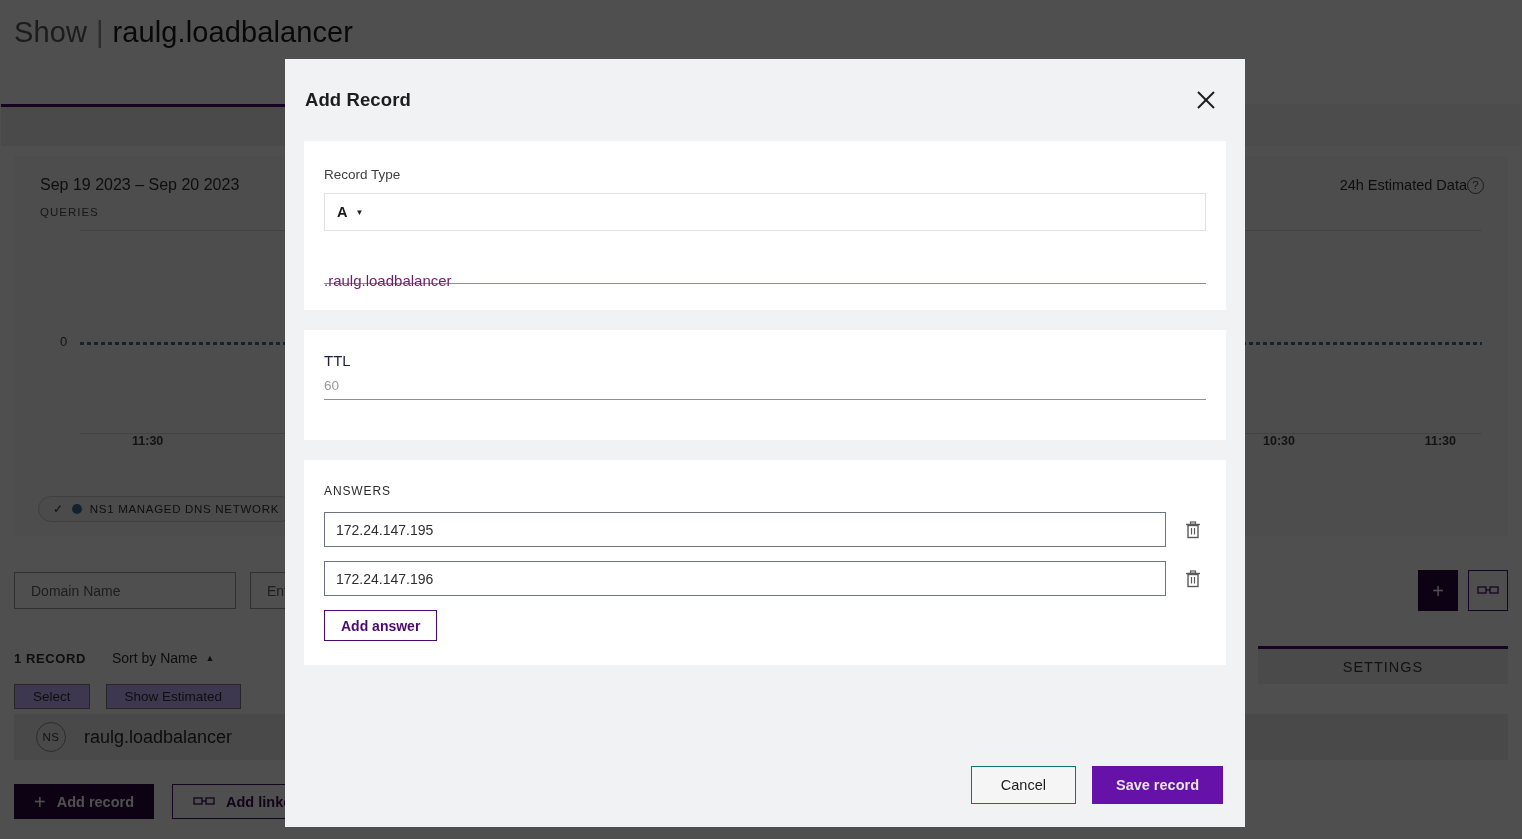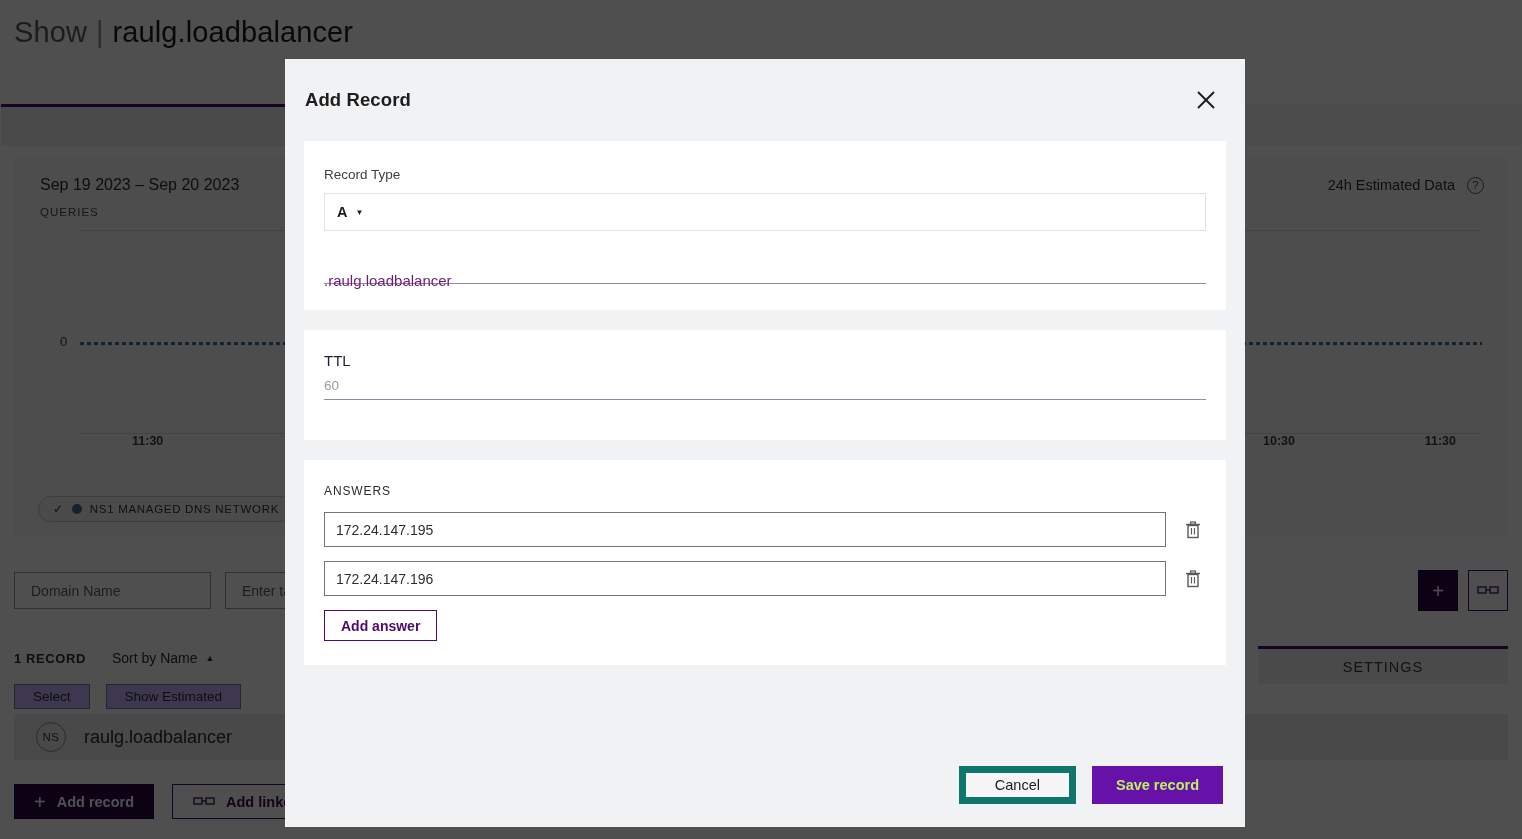--- a/index.html
+++ b/index.html
@@ -42,21 +42,21 @@
 
   .bg-chartcard {
     position: absolute; left: 14px; top: 156px; width: 1494px; height: 380px;
     background: #f7f7f7;
   }
   .bg-chart-head {
     display: flex; justify-content: space-between; align-items: center;
     padding: 20px 24px 0 26px;
   }
   .bg-daterange { font-size: 16px; color: #2f2f2f; }
-  .bg-est { display: flex; gap: 12px; font-size: 14.5px; color: #2f2f2f; }
+  .bg-est { display: flex; gap: 0; font-size: 14.5px; color: #2f2f2f; }
   .qmark {
     width: 17px; height: 17px; border-radius: 50%; border: 1.4px solid #5a5a5a;
     font-size: 11.5px; line-height: 15px; text-align: center; color: #4a4a4a;
   }
   .bg-ylabel { font-size: 11.5px; letter-spacing: 1px; color: #4b4b4b; padding: 12px 0 0 26px; }
   .bg-plot { position: relative; height: 230px; margin: 4px 26px 0 52px; }
   .bg-plot .gridline-top { position: absolute; left: 14px; right: 0; top: 8px; height: 1px; background: #d7d7d7; }
   .bg-plot .gridline-bottom { position: absolute; left: 14px; right: 0; bottom: 18px; height: 1px; background: #d7d7d7; }
   .bg-plot .zero-label { position: absolute; left: -6px; top: 112px; font-size: 13px; color: #3d3d3d; }
   .bg-plot .series {
@@ -72,21 +72,21 @@
     position: absolute; left: 38px; top: 496px;
     display: inline-flex; align-items: center; gap: 8px;
     padding: 5px 14px; border: 1px solid #c9c9c9; border-radius: 14px;
     background: #f2f2f2; font-size: 11.5px; letter-spacing: .7px; color: #313131;
   }
   .bg-legend .chk { color: #2f2f2f; font-size: 12px; }
   .bg-legend .dot { width: 10px; height: 10px; border-radius: 50%; background: #3d6e91; }
 
   .bg-filters { position: absolute; left: 14px; top: 572px; display: flex; gap: 14px; }
   .bg-filter-input {
-    width: 197px; height: 37px; border: 1px solid #9a9a9a; background: #ffffff;
+    width: 222px; height: 37px; border: 1px solid #9a9a9a; background: #ffffff;
     display: flex; align-items: center; padding-left: 16px;
     font-size: 14px; color: #5e5e5e;
   }
   .bg-filter-input.wide { width: 210px; }
 
   .bg-addbtns { position: absolute; right: 14px; top: 570px; display: flex; gap: 10px; }
   .bg-iconbtn-solid {
     width: 40px; height: 41px; background: #2b0440; color: #ffffff;
     display: flex; align-items: center; justify-content: center; font-size: 22px; font-weight: 300;
   }
@@ -202,26 +202,26 @@
     height: 31px; padding: 0 16px; background: #ffffff; border: 1px solid #4b0a6e;
     color: #4b0a6e; font-size: 14px; font-weight: 600; cursor: pointer;
     font-family: "Liberation Sans", sans-serif;
   }
 
   .modal-footer {
     flex: 0 0 auto; height: 84px; display: flex; align-items: center;
     justify-content: flex-end; gap: 16px; padding-right: 22px;
   }
   .btn-cancel {
-    height: 38px; padding: 0 29px; background: #f5f5f6; border: 7px solid #0f766e;
+    height: 38px; padding: 0 29px; background: #f5f5f6; border: 1px solid #0f766e;
     font-size: 14.5px; color: #1c1c1c; cursor: pointer; font-family: "Liberation Sans", sans-serif;
   }
   .btn-save {
     height: 38px; padding: 0 24px; background: #6611a8; border: none;
-    font-size: 14.5px; font-weight: 700; color: #bef264; cursor: pointer;
+    font-size: 14.5px; font-weight: 700; color: #e5e5e5; cursor: pointer;
     font-family: "Liberation Sans", sans-serif;
   }
 </style>
 </head>
 <body>
 
 <div id="bg-page">
 
   <div class="bg-topbar">
     <div class="bg-title">

